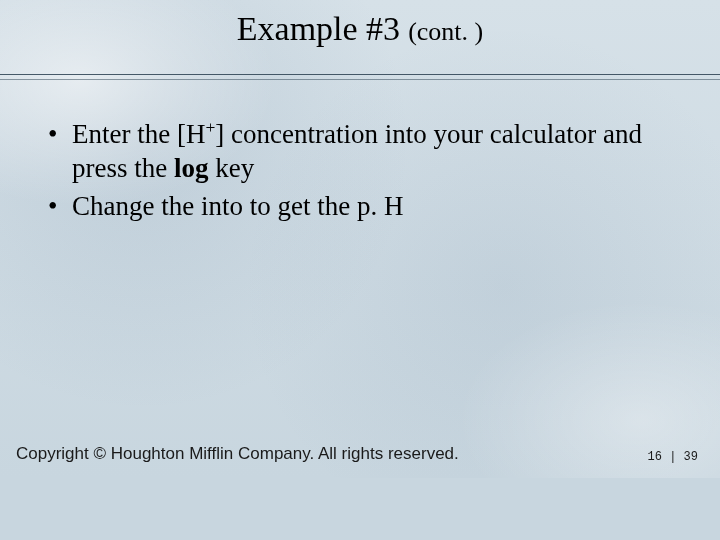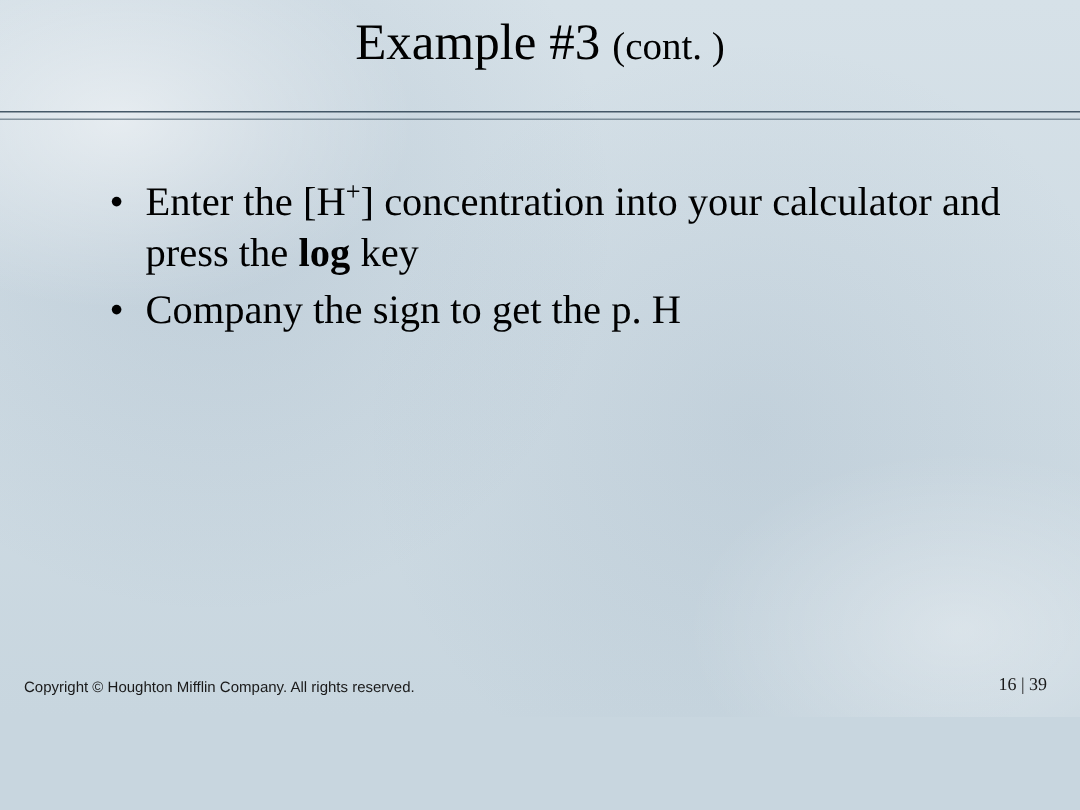--- a/index.html
+++ b/index.html
@@ -57,21 +57,21 @@
   }
   .rule .line2 {
     position: absolute;
     left: 0; right: 0; top: 5px;
     height: 1px;
     background: #2a3f50;
     opacity: 0.5;
   }
   .content {
     position: absolute;
-    left: 69px;
+    left: 44px;
     right: 40px;
     top: 118px;
     color: #000;
   }
   .lvl1 {
     position: relative;
     font-size: 27px;
     line-height: 1.25;
     padding-left: 28px;
     margin-bottom: 4px;
@@ -103,28 +103,28 @@
     font-size: 0.65em;
     vertical-align: super;
     line-height: 0;
   }
   .bold { font-weight: bold; }
   .footer {
     position: absolute;
     left: 16px;
     bottom: 14px;
     font-family: Arial, Helvetica, sans-serif;
-    font-size: 10px;
+    font-size: 17px;
     color: #1a1a1a;
   }
   .pagenum {
     position: absolute;
     right: 22px;
     bottom: 14px;
-    font-family: Liberation Serif, serif;
+    font-family: Liberation Mono, monospace;
     font-size: 12px;
     color: #1a1a1a;
   }
 </style>
 </head>
 <body>
 
 <div class="slide">
 
   <div class="title-area">
@@ -138,21 +138,21 @@
   </div>
 
   <div class="content">
 
     <div class="lvl1">
       <span>Enter the [H</span><sup>+</sup><span>] concentration into your calculator and press the </span><span class="bold">log</span><span> key</span>
     </div>
 
 
     <div class="lvl1">
-      <span>Company the sign to get the p. H</span>
+      <span>Change the into to get the p. H</span>
     </div>
 
 
   </div>
 
   <div class="footer">Copyright © Houghton Mifflin Company. All rights reserved.</div>
   <div class="pagenum">16 | 39</div>
 
 </div>
 

